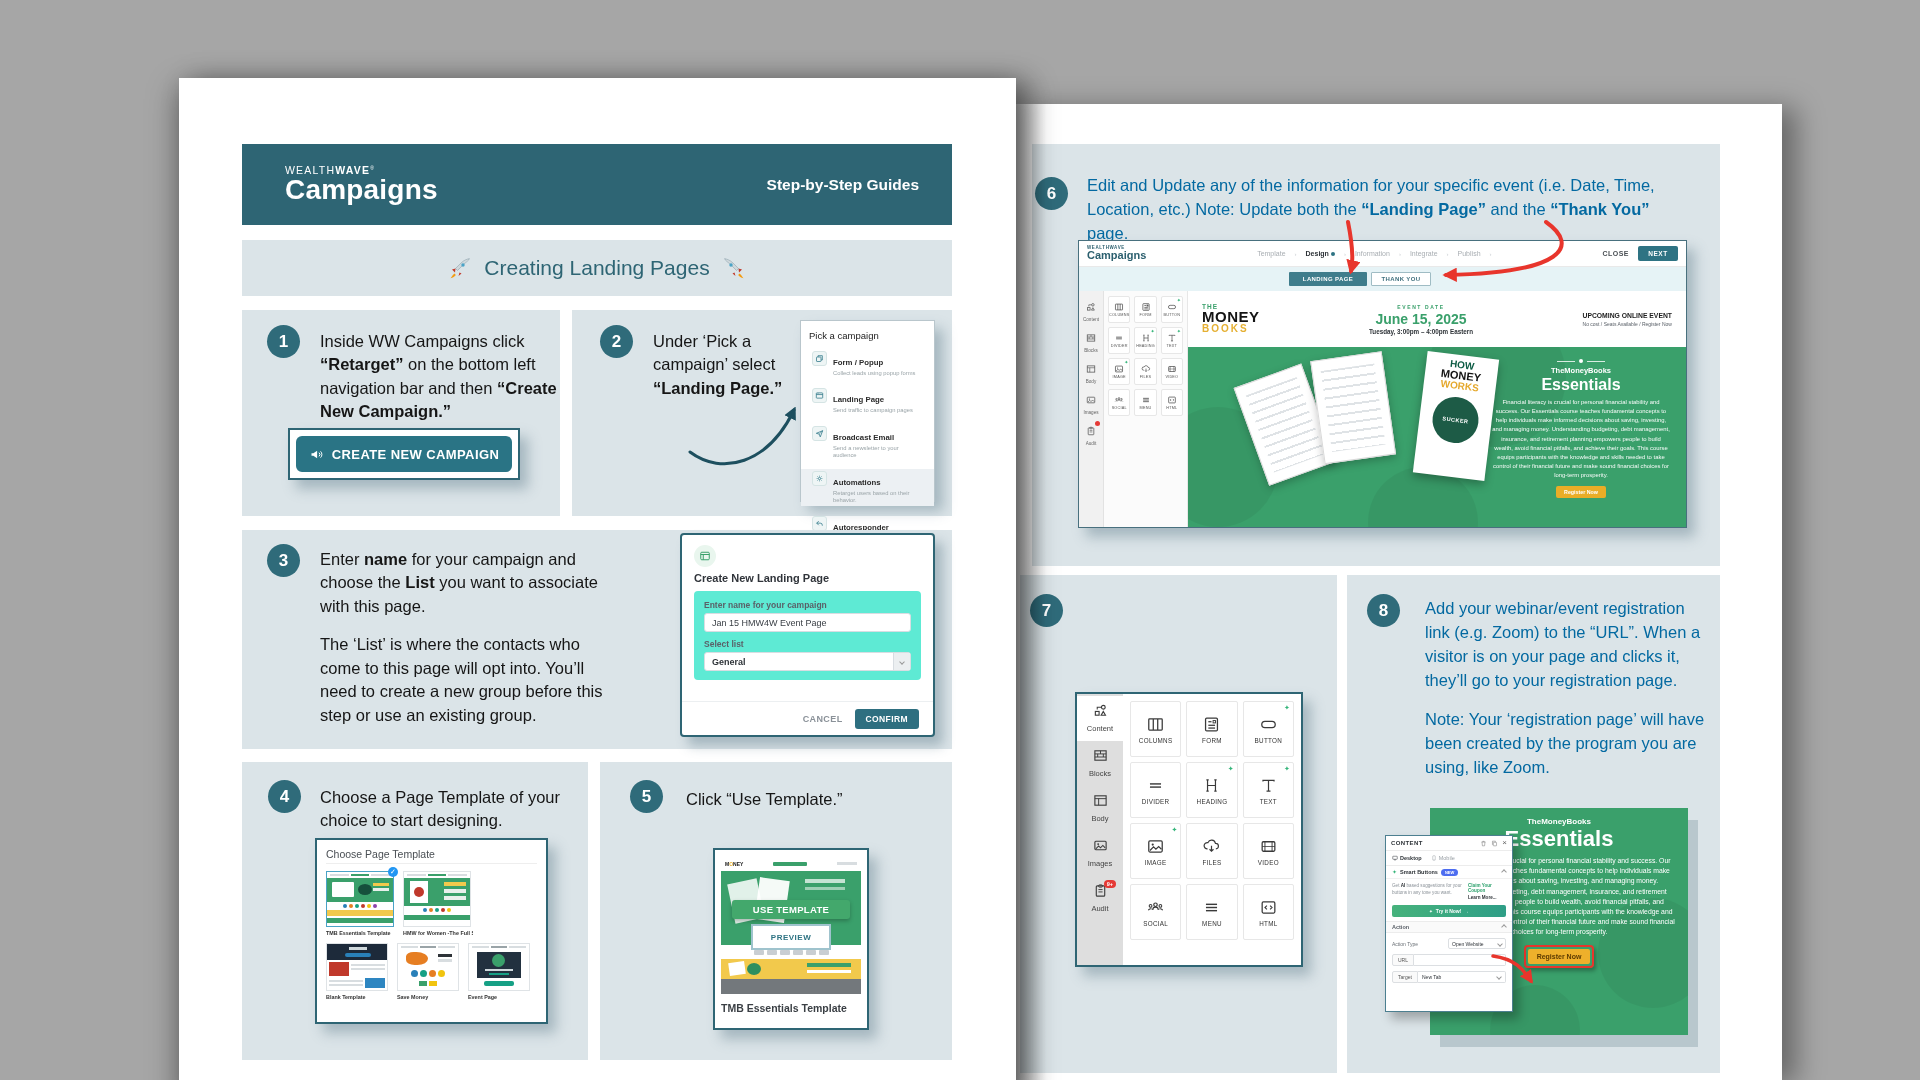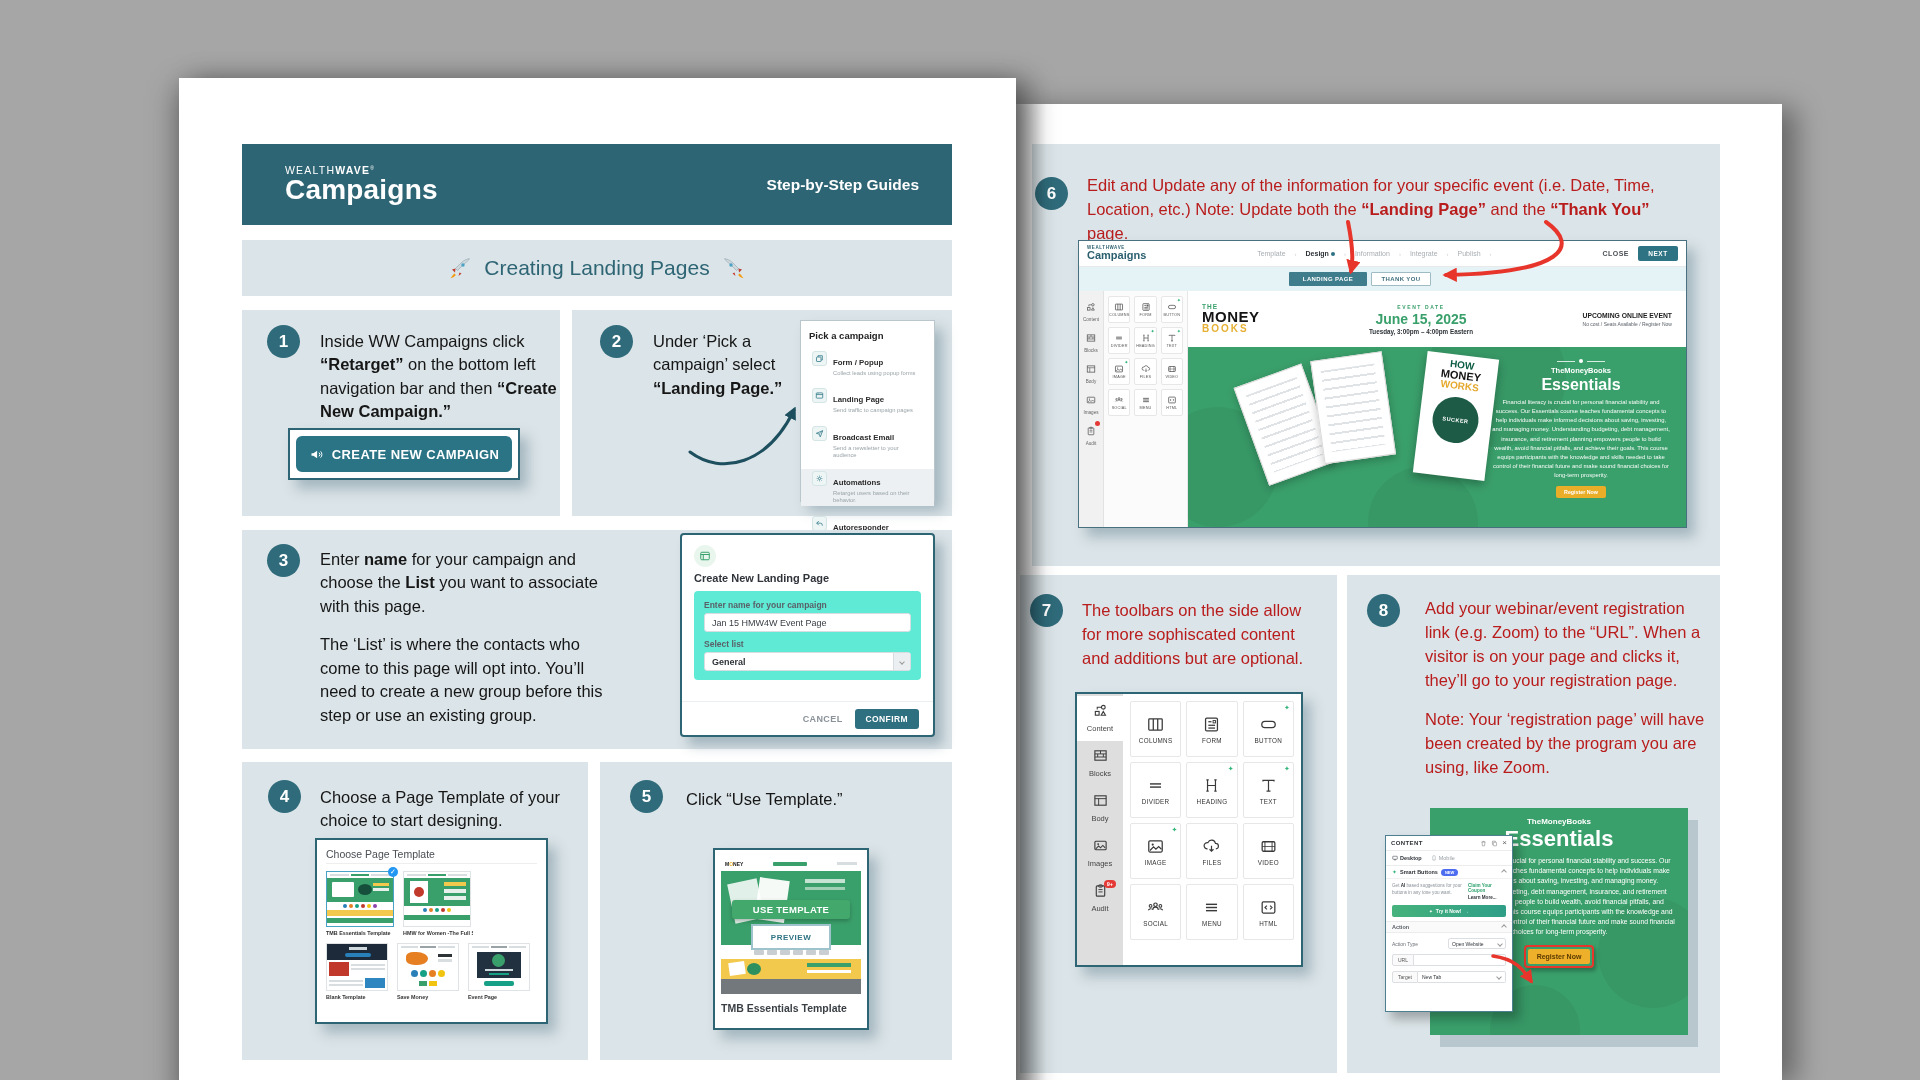--- a/index.html
+++ b/index.html
@@ -23,21 +23,21 @@
 .brand .top sup{font-size:5px}
 .brand .main{font-size:28px;font-weight:800;letter-spacing:.2px;margin-top:1px}
 #guides{position:absolute;right:33px;top:50%;transform:translateY(-50%);color:#fff;font-weight:700;font-size:15.5px}
 #lp-titlebar{position:absolute;left:63px;top:162px;width:710px;height:56px;background:#dbe4e8;display:flex;align-items:center;justify-content:center;gap:12px}
 #lp-titlebar .t{color:#2e6574;font-size:21px;font-weight:400}
 
 #btncard{position:absolute;left:46px;top:118px;width:232px;height:52px;background:#fff;border:2px solid #2e6574;display:flex;align-items:center;justify-content:center}
 #btncard .btn{width:216px;height:36px;background:#2a7485;border-radius:6px;color:#fff;font-weight:700;font-size:13px;letter-spacing:.4px;display:flex;align-items:center;justify-content:center;gap:8px}
 
 #pickcard{position:absolute;left:228px;top:10px;width:135px;height:182px;background:#fff;border:1px solid #b9c6cc;padding:9px 8px 6px 8px}
-#pickcard .pt{font-size:9.5px;font-weight:700;color:#222}
+#pickcard .pt{font-size:9.5px;font-weight:400;color:#222}
 .pickitem{display:flex;gap:6px;margin-top:7.5px;align-items:flex-start;padding:2px 3px}
 .pickitem.hl{background:#ecf0f3;margin-left:-8px;margin-right:-8px;padding-left:11px;padding-right:11px}
 .pickitem .ic{flex:0 0 15px;height:15px;border-radius:3px;background:#eef5f5;border:1px solid #d5e4e4;display:flex;align-items:center;justify-content:center;color:#2a7485}
 .pickitem .nm{font-size:7.8px;font-weight:700;color:#2c2c2c;line-height:1.2}
 .pickitem .ds{font-size:5.8px;color:#9aa4a8;line-height:1.25;margin-top:1px}
 
 #modal{position:absolute;left:438px;top:3px;width:255px;height:204px;background:#fff;border:2px solid #2e6574;border-radius:4px;padding:10px 12px}
 #modal .mic{width:22px;height:22px;border-radius:50%;background:#e9f6ee;display:flex;align-items:center;justify-content:center;color:#3aa06b}
 #modal .mt{font-size:11px;font-weight:800;color:#30343a;margin-top:5px}
 #modal .panel{background:#5eead4;border-radius:4px;padding:9px 10px;margin-top:7px}
@@ -68,21 +68,21 @@
 #usecard .shot{position:relative;height:138px;overflow:hidden;background:#8a8f93}
 #usecard .tophdr{height:15px;background:#fff;display:flex;align-items:center;justify-content:space-between;padding:0 4px}
 #usecard .heroimg{height:74px;background:#3aa06b;position:relative}
 #usecard .logos{height:14px;background:#fff;display:flex;align-items:center;gap:3px;justify-content:center}
 #usecard .logos i{display:block;width:10px;height:5px;background:#c9ced2;border-radius:1px}
 #usecard .ystrip{height:20px;background:#f2c94c}
 #usecard .usebtn{position:absolute;left:50%;top:44px;transform:translateX(-50%);width:118px;height:19px;background:#43a86c;border-radius:3px;color:#fff;font-weight:800;font-size:9.5px;display:flex;align-items:center;justify-content:center;letter-spacing:.3px;box-shadow:0 2px 4px rgba(0,0,0,.25)}
 #usecard .prevbtn{position:absolute;left:50%;top:68px;transform:translateX(-50%);width:80px;height:26px;background:#fff;border:2px solid #9fc3cd;color:#2e7383;font-weight:800;font-size:8px;display:flex;align-items:center;justify-content:center;letter-spacing:.5px}
 #usecard .cap{font-size:10.5px;font-weight:800;color:#3a3f44;margin-top:8px}
 
-.rp-text{position:absolute;font-size:16.5px;line-height:1.45;color:#b91c1c}
+.rp-text{position:absolute;font-size:16.5px;line-height:1.45;color:#0369a1}
 
 #editor{position:absolute;left:46px;top:96px;width:609px;height:288px;background:#fff;border:1.5px solid #48707e;display:flex;flex-direction:column}
 #ed-top{height:26px;border-bottom:1px solid #e9e9e9;display:flex;align-items:center;padding:0 8px;flex:0 0 auto}
 #ed-top .eb{line-height:1;color:#2b5f6e}
 #ed-top .eb .s{font-size:4.5px;letter-spacing:.6px;font-weight:700}
 #ed-top .eb .m{font-size:11px;font-weight:800}
 #ed-bc{flex:1;display:flex;align-items:center;justify-content:center;gap:9px;font-size:7px;color:#a9aeb3}
 #ed-bc .sep{color:#c9ced2;font-size:6px}
 #ed-bc .on{color:#2e3338;font-weight:700}
 #ed-bc .dot{display:inline-block;width:4px;height:4px;border-radius:50%;background:#2e7383;margin-left:2px}
@@ -813,21 +813,20 @@
             <path d="M0 0L10 5L0 10z" fill="#e8352c"></path>
           </marker>
         </defs>
       <path d="M316 78 C320 98, 322 114, 319 127" fill="none" stroke="#e8352c" stroke-width="4" stroke-linecap="round" marker-end="url(#mred)"></path>
       <path d="M514 78 C548 102, 532 129, 414 131" fill="none" stroke="#e8352c" stroke-width="4" stroke-linecap="round" marker-end="url(#mred)"></path>
     </svg>
   </div>
 
   <div class="stepbox" style="left:4px;top:471px;width:317px;height:498px">
     <div class="stepnum" style="left:10px;top:19px">7</div>
-    <div class="rp-text" style="left:62px;top:24px;width:238px">The toolbars on the side allow for more sophiscated content and additions but are optional.</div>
     <div id="toolshot" class="shadowcard">
       <div id="ts-rail">
         <div class="tsitem active"><svg>
               <use href="#i-content"></use>
             </svg><span class="rl">Content</span></div>
         <div class="tsitem"><svg>
               <use href="#i-blocks"></use>
             </svg><span class="rl">Blocks</span></div>
         <div class="tsitem"><svg>
               <use href="#i-body"></use>

